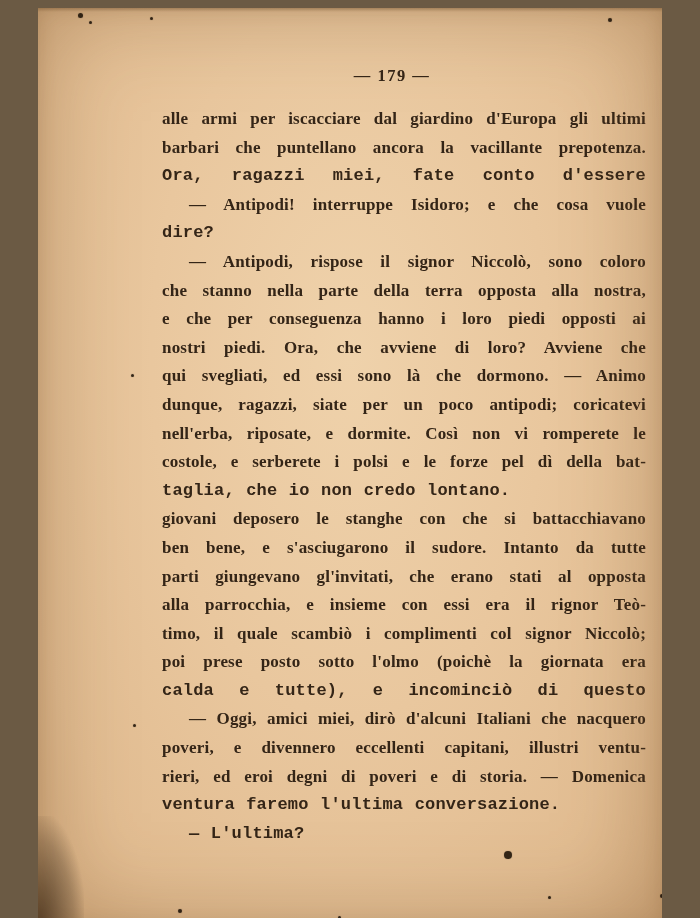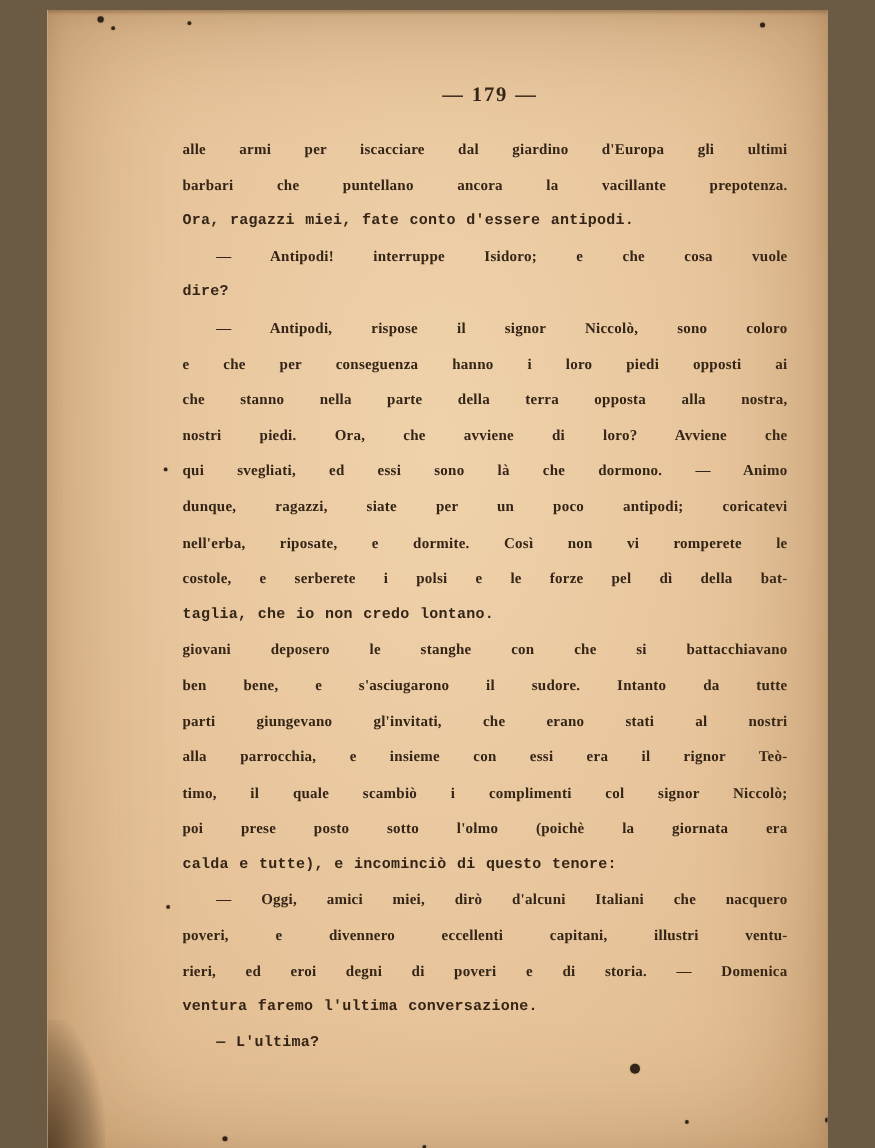--- a/index.html
+++ b/index.html
@@ -31,23 +31,23 @@
     left: 112px;
     width: 484px;
     text-align: center;
     font-size: 16.5px;
     font-weight: 700;
     letter-spacing: 1.5px;
   }
   .page-text {
     position: absolute;
     top: 97px;
-    left: 108px;
+    left: 124px;
     width: 484px;
-    font-size: 12px;
+    font-size: 17px;
     font-weight: 700;
     letter-spacing: 0.2px;
     word-spacing: 1px;
   }
   .line {
     height: 28.6px;
     line-height: 28.6px;
     overflow: hidden;
     white-space: normal;
     text-align: justify;
@@ -94,31 +94,31 @@
   <div class="page-number">— 179 —</div>
 
   <div class="page-text">
 
   <div class="line">alle armi per iscacciare dal giardino d'Europa gli ultimi</div>
       <div class="line">barbari che puntellano ancora la vacillante prepotenza.</div>
       <div class="line last">Ora, ragazzi miei, fate conto d'essere antipodi.</div>
       <div class="line indent">— Antipodi! interruppe Isidoro; e che cosa vuole</div>
       <div class="line last">dire?</div>
       <div class="line indent">— Antipodi, rispose il signor Niccolò, sono coloro</div>
+      <div class="line">che stanno nella parte della terra opposta alla nostra,</div>
       <div class="line">e che per conseguenza hanno i loro piedi opposti ai</div>
-      <div class="line">che stanno nella parte della terra opposta alla nostra,</div>
       <div class="line">nostri piedi. Ora, che avviene di loro? Avviene che</div>
       <div class="line">qui svegliati, ed essi sono là che dormono. — Animo</div>
       <div class="line">dunque, ragazzi, siate per un poco antipodi; coricatevi</div>
       <div class="line">nell'erba, riposate, e dormite. Così non vi romperete le</div>
       <div class="line">costole, e serberete i polsi e le forze pel dì della bat-</div>
       <div class="line last">taglia, che io non credo lontano.</div>
       <div class="line">giovani deposero le stanghe con che si battacchiavano</div>
       <div class="line">ben bene, e s'asciugarono il sudore. Intanto da tutte</div>
-      <div class="line">parti giungevano gl'invitati, che erano stati al nostri</div>
+      <div class="line">parti giungevano gl'invitati, che erano stati al opposta</div>
       <div class="line">alla parrocchia, e insieme con essi era il rignor Teò-</div>
       <div class="line">timo, il quale scambiò i complimenti col signor Niccolò;</div>
       <div class="line">poi prese posto sotto l'olmo (poichè la giornata era</div>
       <div class="line last">calda e tutte), e incominciò di questo tenore:</div>
       <div class="line indent">— Oggi, amici miei, dirò d'alcuni Italiani che nacquero</div>
       <div class="line">poveri, e divennero eccellenti capitani, illustri ventu-</div>
       <div class="line">rieri, ed eroi degni di poveri e di storia. — Domenica</div>
       <div class="line last">ventura faremo l'ultima conversazione.</div>
       <div class="line indent last">— L'ultima?</div>
     </div>

